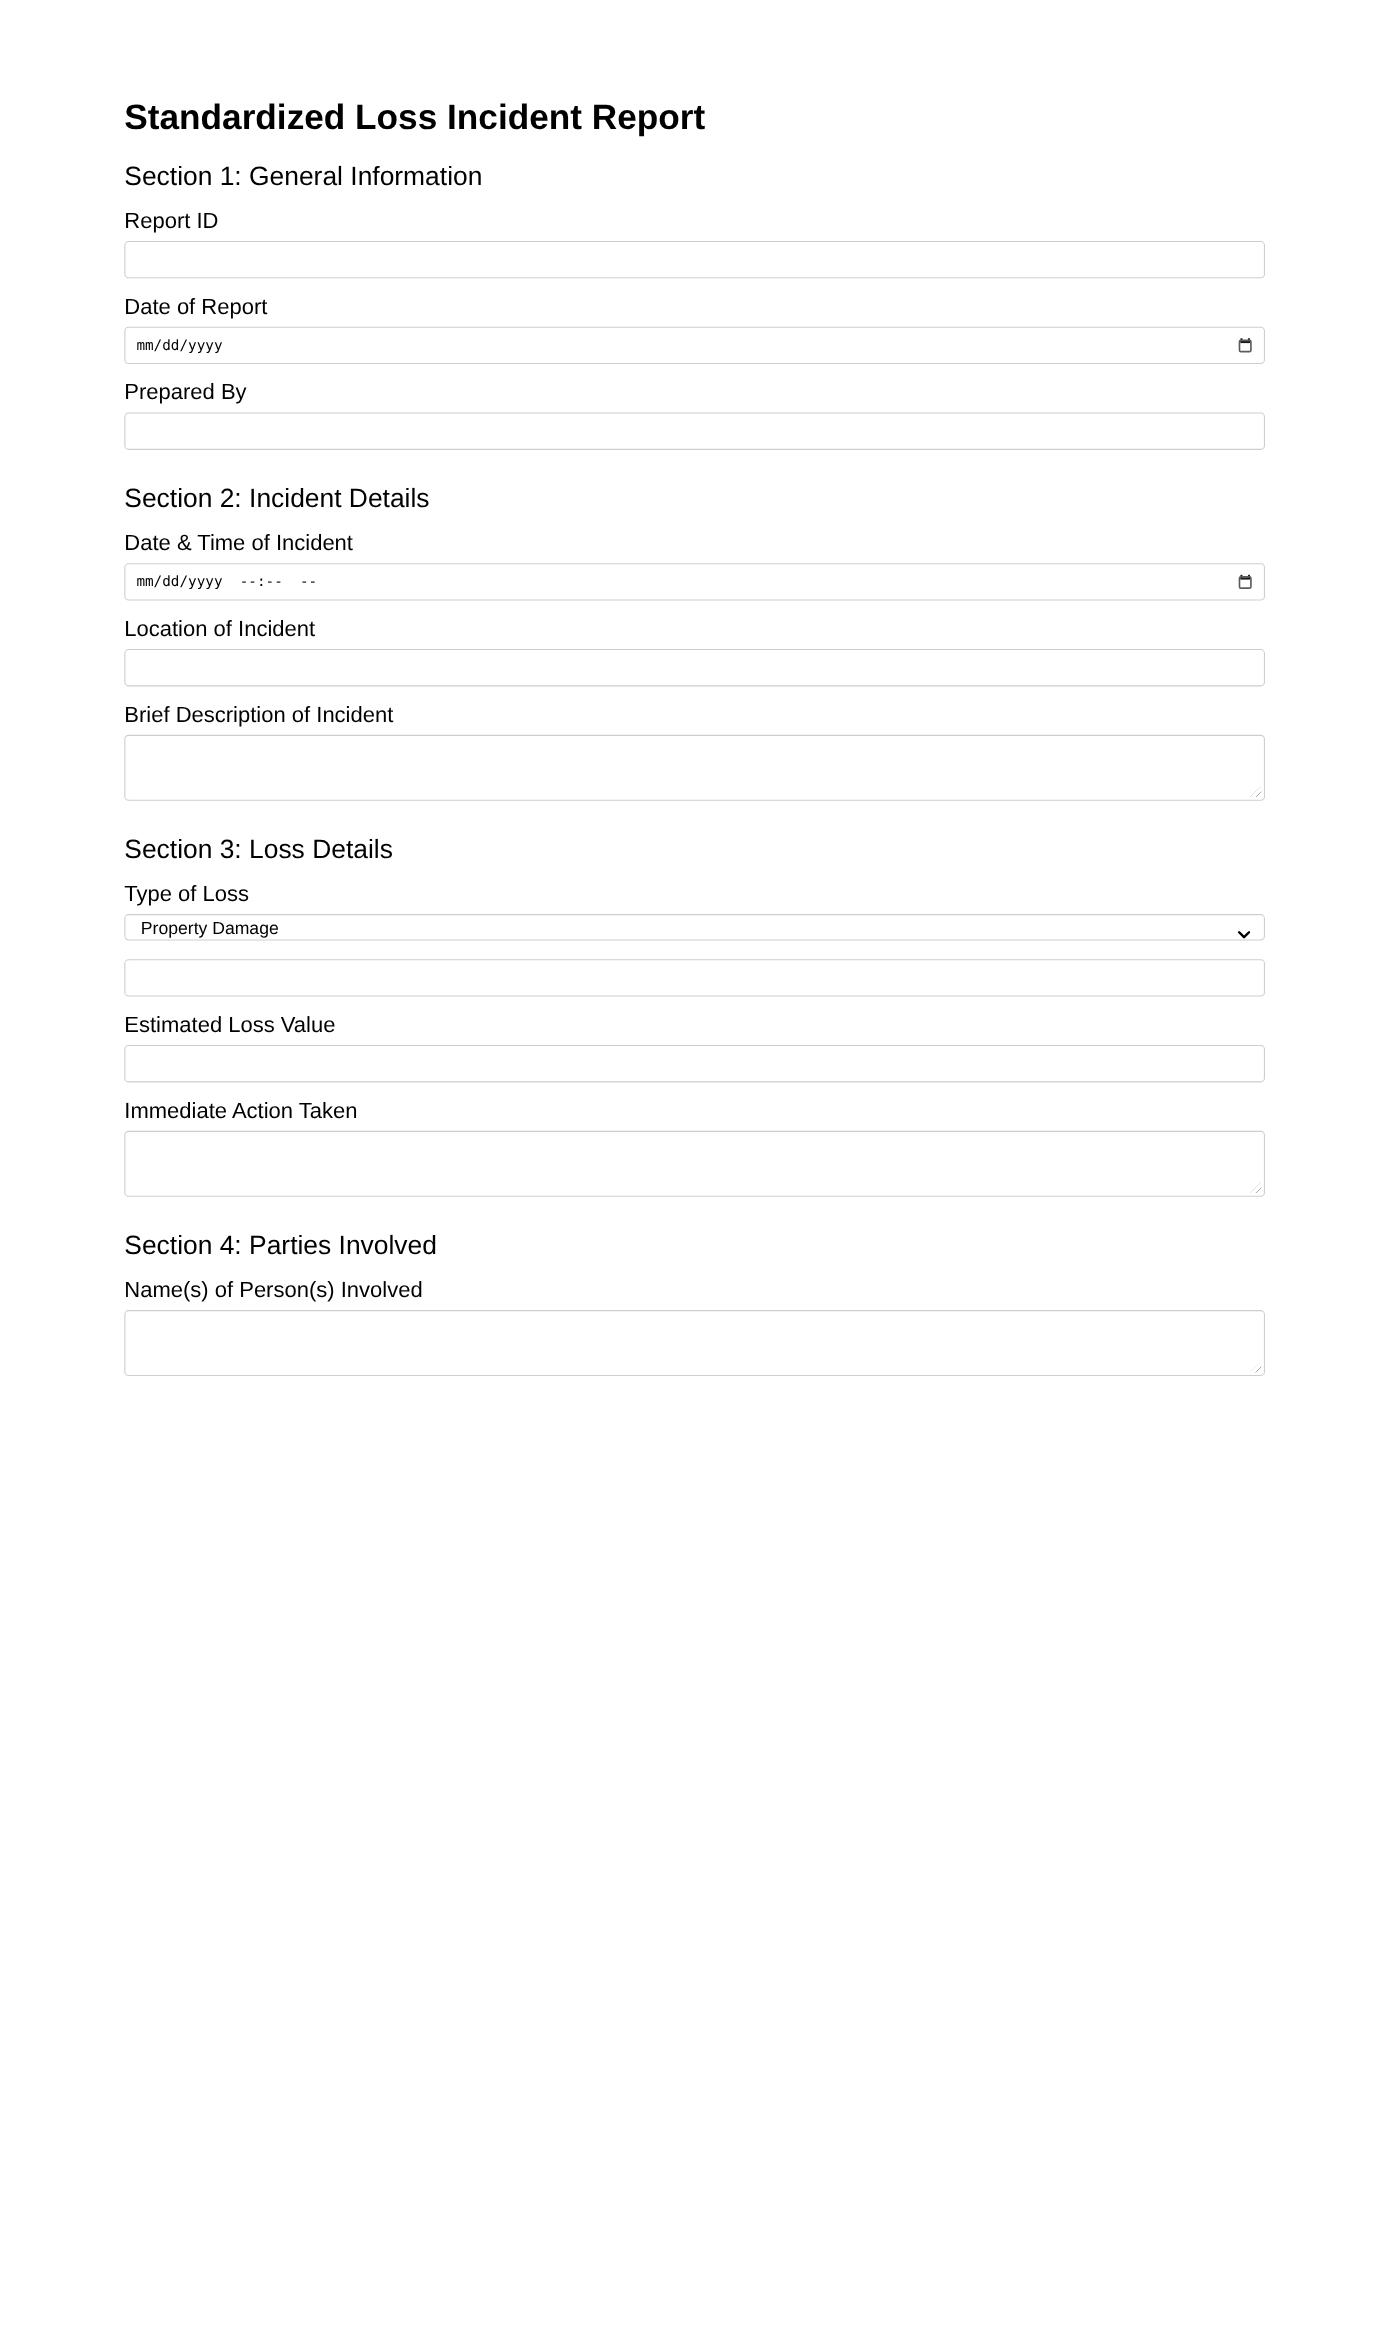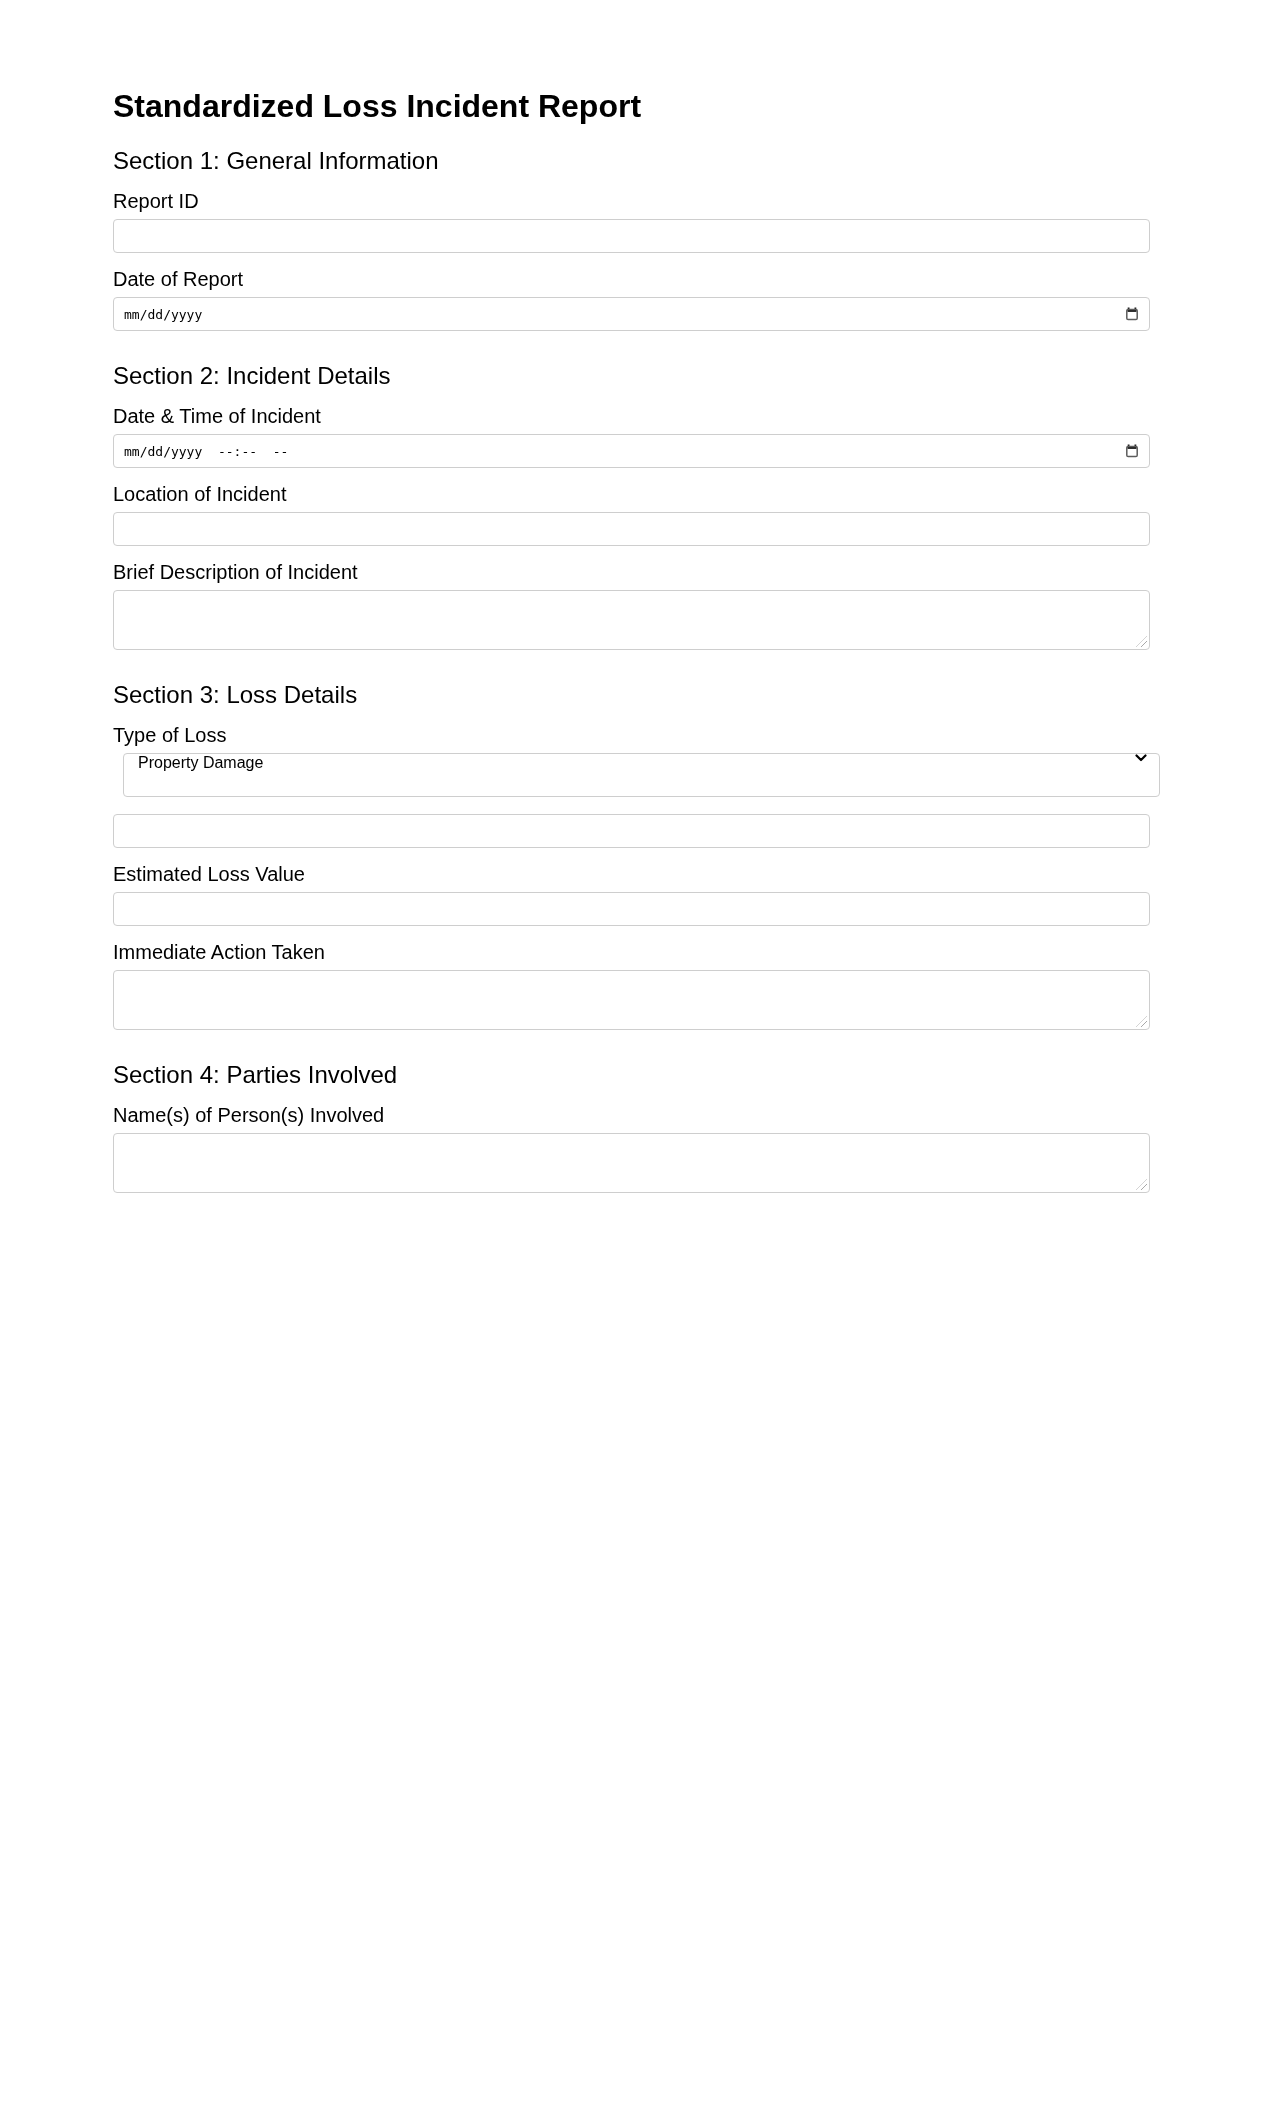--- a/index.html
+++ b/index.html
@@ -70,27 +70,26 @@
     content: "";
     position: absolute;
     right: 2px;
     bottom: 2px;
     width: 11px;
     height: 11px;
     background: repeating-linear-gradient(135deg, transparent 0 3px, #a9a9a9 3px 4px);
     clip-path: polygon(100% 0, 0 100%, 100% 100%);
   }
   .select {
-    height: 44px;
+    height: 24px;
     display: flex;
-    align-items: flex-start;
+    align-items: flex-end;
     justify-content: space-between;
     padding: 0 12px 0 14px;
     font-size: 16px;
-    margin-left: 10px;
   }
   .icon-wrap {
     display: inline-flex;
     align-items: center;
     line-height: 0;
   }
 </style>
 </head>
 <body>
 
@@ -109,20 +108,24 @@
             <div class="ctl input">
               <span class="date-ph">mm/dd/yyyy</span>
               <span class="icon-wrap">
                 <svg width="14" height="14" viewBox="0 0 14 14">
                   <path d="M3.6 0.6 v2.4 M10.4 0.6 v2.4" stroke="#1a1a1a" stroke-width="1.8" fill="none"></path>
                   <rect x="1.8" y="2.4" width="10.4" height="10.2" rx="1.3" fill="none" stroke="#5c5c5c" stroke-width="1.5"></rect>
                   <rect x="2.6" y="3.1" width="8.8" height="1.8" fill="#1a1a1a"></rect>
                 </svg>
               </span>
             </div>
+          </div>
+          <div class="field">
+            <label>Prepared By</label>
+            <div class="ctl input"></div>
           </div>
         </section>
         <section>
           <h2>Section 2: Incident Details</h2>
           <div class="field">
             <label>Date &amp; Time of Incident</label>
             <div class="ctl input">
               <span class="date-ph">mm/dd/yyyy  --:--  --</span>
               <span class="icon-wrap">
                 <svg width="14" height="14" viewBox="0 0 14 14">

